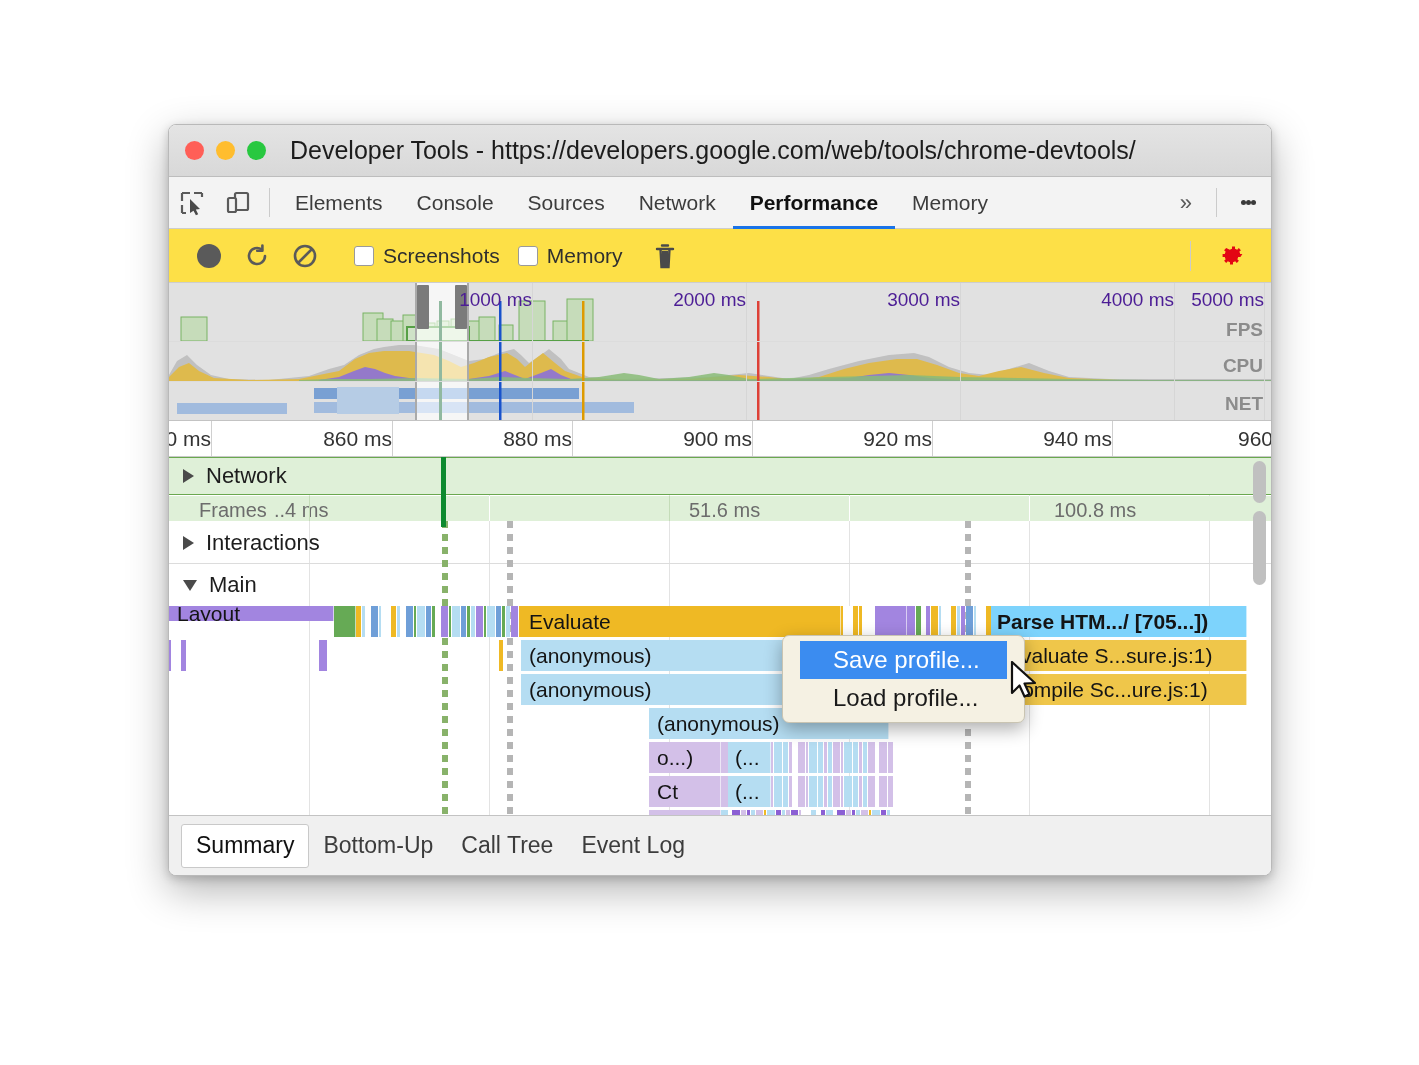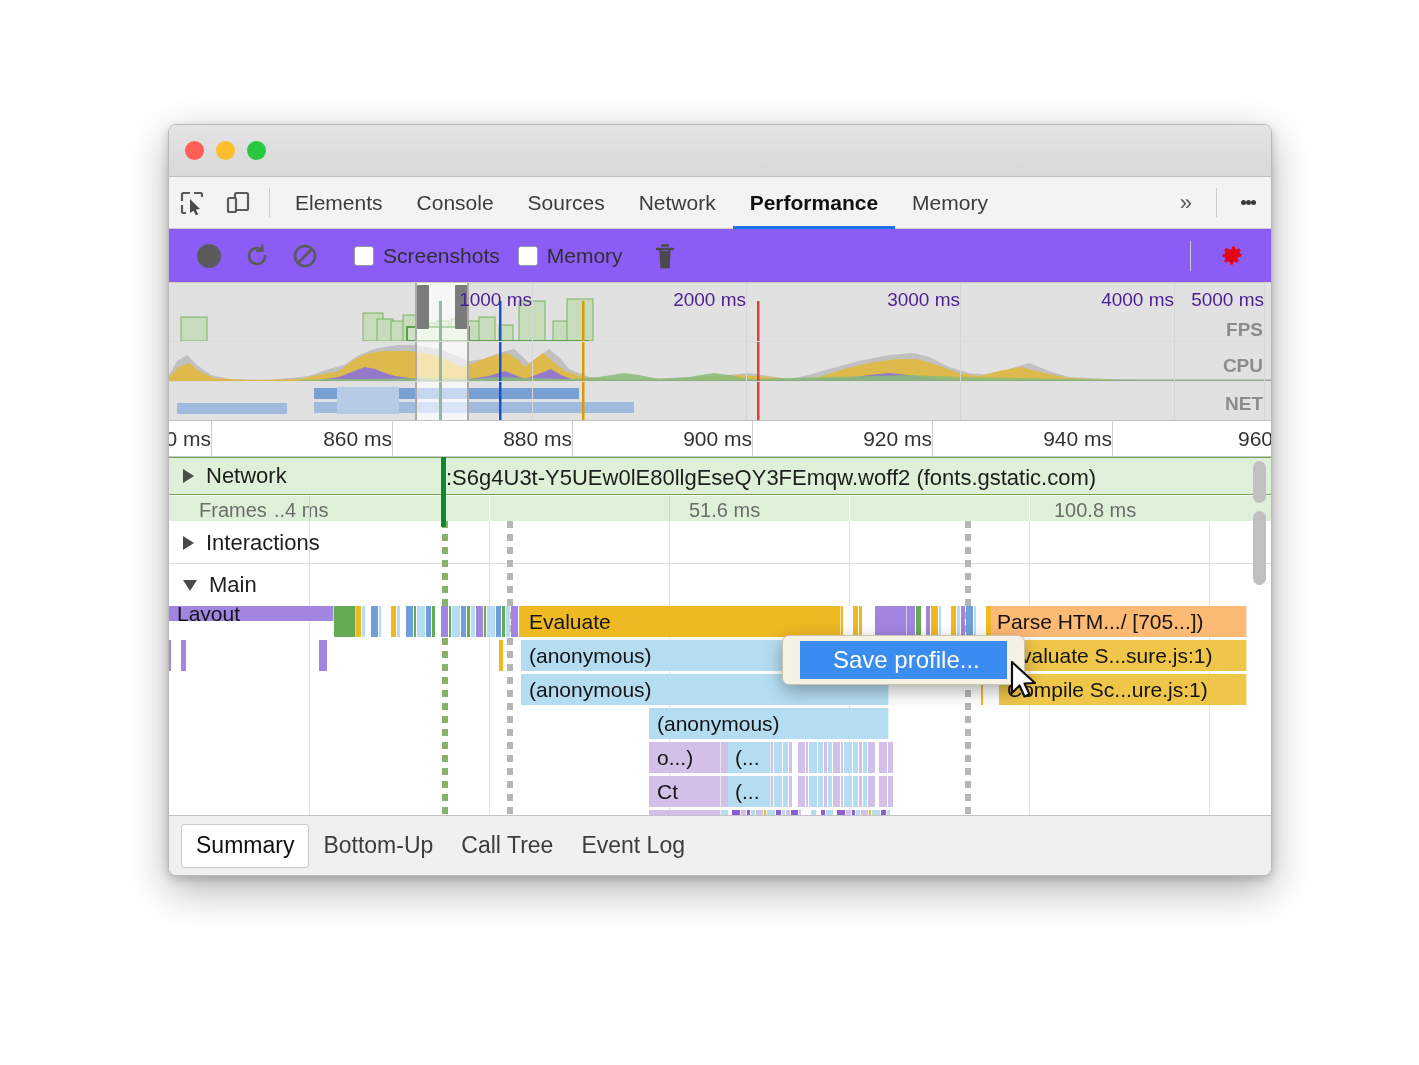--- a/index.html
+++ b/index.html
@@ -70,21 +70,21 @@
     height: 3px; background: #1a73e8;
   }
   #tabstrip-right { margin-left: auto; display: flex; align-items: stretch; }
   .chevrons { padding: 0 16px; display: flex; align-items: center; font-size: 22px; color: #5a5a5a; }
   .kebab { width: 46px; display: flex; align-items: center; justify-content: center; }
   .kdot { width: 5px; height: 5px; border-radius: 50%; background: #3a3a3a; margin: 2px 0; }
 
   
   #capturebar {
     height: 54px;
-    background: #8b5cf6;
+    background: #fde047;
     border-bottom: 1px solid #cdcdcd;
     display: flex; align-items: center;
     padding: 0 16px;
   }
   .cap-icon { width: 48px; display: flex; align-items: center; justify-content: center; }
   .record-dot { width: 24px; height: 24px; border-radius: 50%; background: #5a5a5a; }
   .cb-label {
     display: flex; align-items: center; font-size: 21px; color: #2f2f2f;
     margin-right: 18px;
   }
@@ -215,20 +215,21 @@
 </style>
 </head>
 <body>
 
 <div id="window">
 
   <div id="titlebar">
     <div class="traffic tl-red"></div>
     <div class="traffic tl-yellow"></div>
     <div class="traffic tl-green"></div>
+    <div id="window-title">Developer Tools - https://developers.google.com/web/tools/chrome-devtools/</div>
   </div>
 
   <div id="tabstrip">
     <div class="tool-icon">
       <svg width="26" height="26" viewBox="0 0 26 26">
         <path d="M3 3h8M3 3v8M23 3h-8M23 3v4M3 23h4M3 23v-8" stroke="#5a5a5a" stroke-width="2.2" fill="none"></path>
         <path d="M11 9l10 10-4.2.6 2.4 4.6-2.3 1.1-2.4-4.6L11 23z" fill="#4a4a4a"></path>
       </svg>
     </div>
     <div class="tool-icon">
@@ -378,21 +379,20 @@
     <div class="grid-line" style="left:500px"></div>
     <div class="grid-line" style="left:680px"></div>
     <div class="grid-line" style="left:860px"></div>
     <div class="grid-line" style="left:1040px"></div>
 
     <div class="net-band net-band-top" style="top:0; height:38px;"></div>
     <div class="group-row" style="top:0; height:38px; border-bottom:none; background:transparent;">
       <span class="tri tri-right"></span>
       <span>Network</span>
     </div>
-    <div class="net-req-text" style="left:277px; top:8px;">:S6g4U3t-Y5UEw0lE80llgEseQY3FEmqw.woff2 (fonts.gstatic.com)</div>
 
     <div class="net-band" style="top:39px; height:25px;"></div>
     <div class="frames-text" style="left:30px; top:42px;">Frames</div>
     <div class="frames-text" style="left:105px; top:42px;">..4 ms</div>
     <div class="frames-text" style="left:520px; top:42px;">51.6 ms</div>
     <div class="frames-text" style="left:885px; top:42px;">100.8 ms</div>
     <div style="position:absolute;left:140px;top:39px;width:1px;height:25px;background:#c4dcb8;"></div>
     <div style="position:absolute;left:320px;top:39px;width:1px;height:25px;background:#fff;"></div>
     <div style="position:absolute;left:500px;top:39px;width:1px;height:25px;background:#c4dcb8;"></div>
     <div style="position:absolute;left:680px;top:39px;width:1px;height:25px;background:#fff;"></div>
@@ -419,21 +419,21 @@
         </div>
         <div class="bar" style="left: 165px; top: 149px; width: 22px; height: 31px; background: rgb(102, 170, 85);">
           <span></span>
         </div>
         <div class="bar" style="left: 352px; top: 149px; width: 320px; height: 31px; background: rgb(239, 185, 36);">
           <span>Evaluate</span>
         </div>
         <div class="bar" style="left: 700px; top: 149px; width: 38px; height: 31px; background: rgb(162, 133, 224);">
           <span></span>
         </div>
-        <div class="bar" style="left: 820px; top: 149px; width: 258px; height: 31px; background: #fdba74;">
+        <div class="bar" style="left: 820px; top: 149px; width: 258px; height: 31px; background: #7dd3fc; font-weight: bold;">
           <span>Parse HTM.../ [705...])</span>
         </div>
         <div class="bar" style="left: 352px; top: 183px; width: 368px; height: 31px; background: rgb(181, 221, 242);">
           <span>(anonymous)</span>
         </div>
         <div class="bar" style="left: 830px; top: 183px; width: 248px; height: 31px; background: rgb(239, 198, 74);">
           <span>Evaluate S...sure.js:1)</span>
         </div>
         <div class="bar" style="left: 352px; top: 217px; width: 368px; height: 31px; background: rgb(181, 221, 242);">
           <span>(anonymous)</span>
@@ -588,20 +588,21 @@
         <div style="position: absolute; left: 712px; top: 353px; width: 5px; height: 31px; background: rgb(139, 95, 212);"></div>
         <div style="position: absolute; left: 718px; top: 353px; width: 3px; height: 31px; background: rgb(181, 221, 242);"></div>
       </div>
 
     <div class="sb-thumb" style="top:4px;  height:42px;"></div>
     <div class="sb-thumb" style="top:54px; height:74px;"></div>
   </div>
 
   <div id="ctxmenu">
     <div class="ctx-item sel">Save profile...</div>
+    <div class="ctx-item">Load profile...</div>
   </div>
   <div id="cursor">
     <svg width="30" height="42" viewBox="0 0 30 42">
       <path d="M2 1l0 31 7.5-7.5 5 11 5-2.2-5-10.8 10.5-.5z" fill="#ffffff" stroke="#111" stroke-width="2.2" stroke-linejoin="round"></path>
     </svg>
   </div>
 
   <div id="drawer">
     <div class="dtab active">Summary</div>
     <div class="dtab">Bottom-Up</div>

